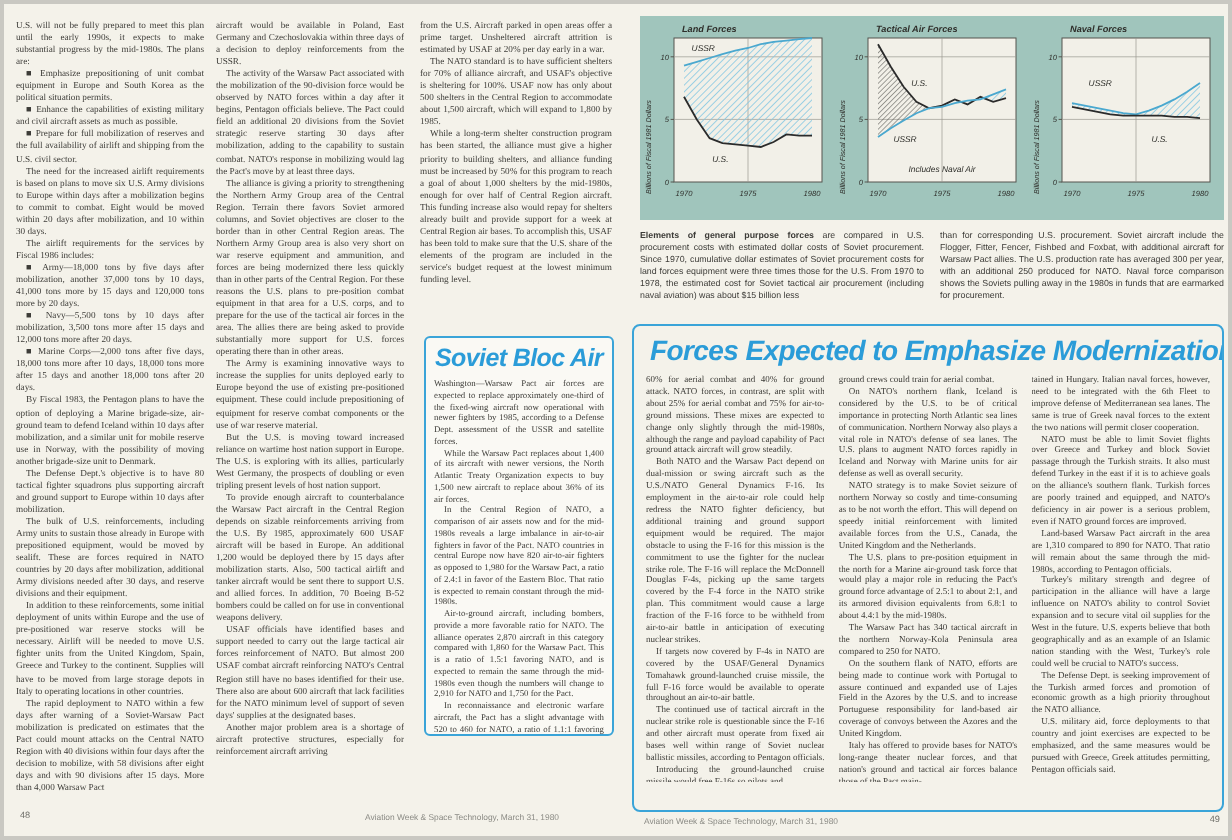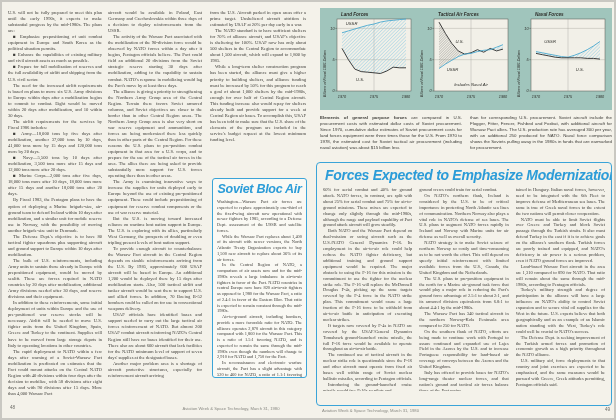--- a/index.html
+++ b/index.html
@@ -16,21 +16,21 @@
   
   .bodycol{
     position:absolute;overflow:hidden;text-align:justify;
     font-family:"Liberation Serif", serif;font-size:4.6px;line-height:6.05px;color:#3d3c38;
   }
   .bodycol p{margin:0;text-indent:5px;}
   .bodycol p:first-child{text-indent:0;}
 
   
   .sidebox{
-    position:absolute;left:206px;top:174px;width:95px;height:200px;
+    position:absolute;left:206px;top:164px;width:95px;height:200px;
     border:1.5px solid #3aa4d8;border-radius:3px;background:#faf9f4;
     padding:3px 4px;box-sizing:border-box;overflow:hidden;
   }
   .sidebox h2{
     margin:1px 0 3px 0;font-size:12.5px;line-height:13px;text-align:center;
     font-style:italic;font-weight:bold;color:#2b9cd8;letter-spacing:-0.3px;
   }
   .boxcol{font-family:"Liberation Serif", serif;font-size:4.4px;line-height:5.75px;color:#3d3c38;text-align:justify;}
   .boxcol p{margin:0;text-indent:5px;}
   .boxcol p:first-child{text-indent:0;}

